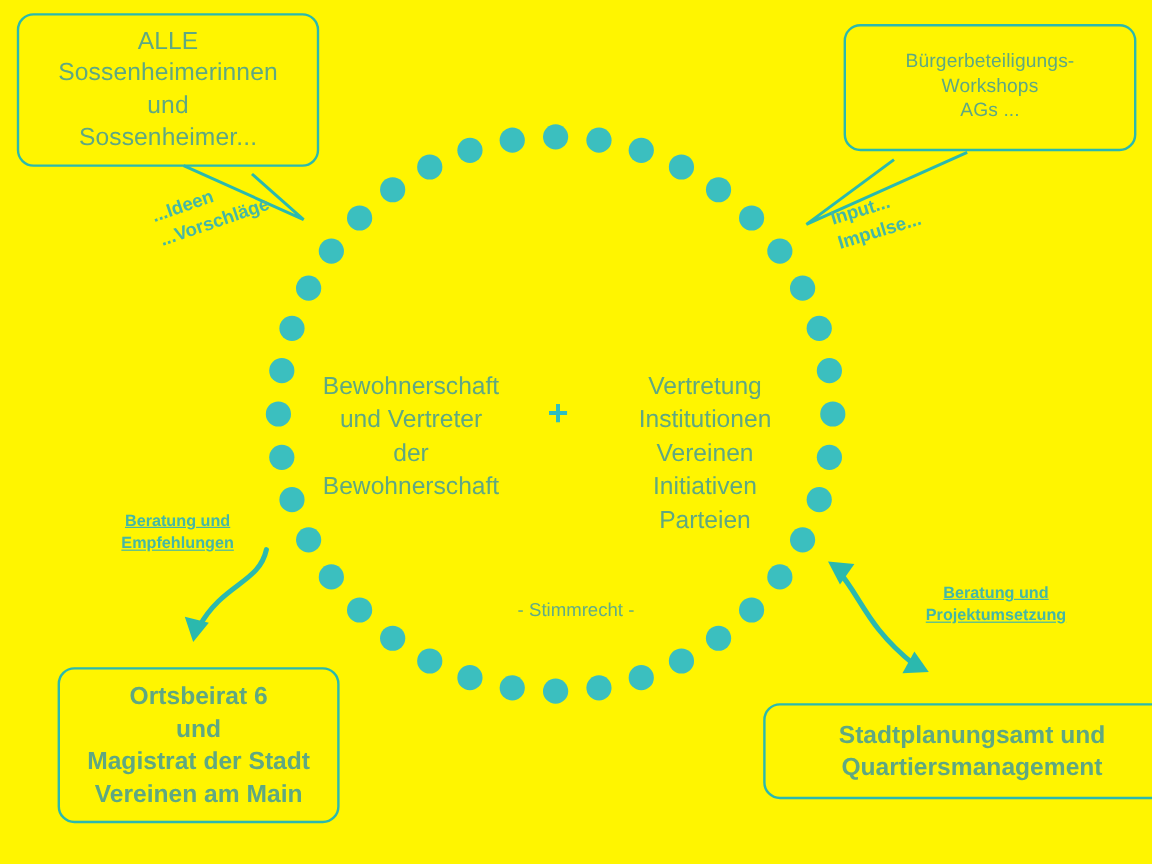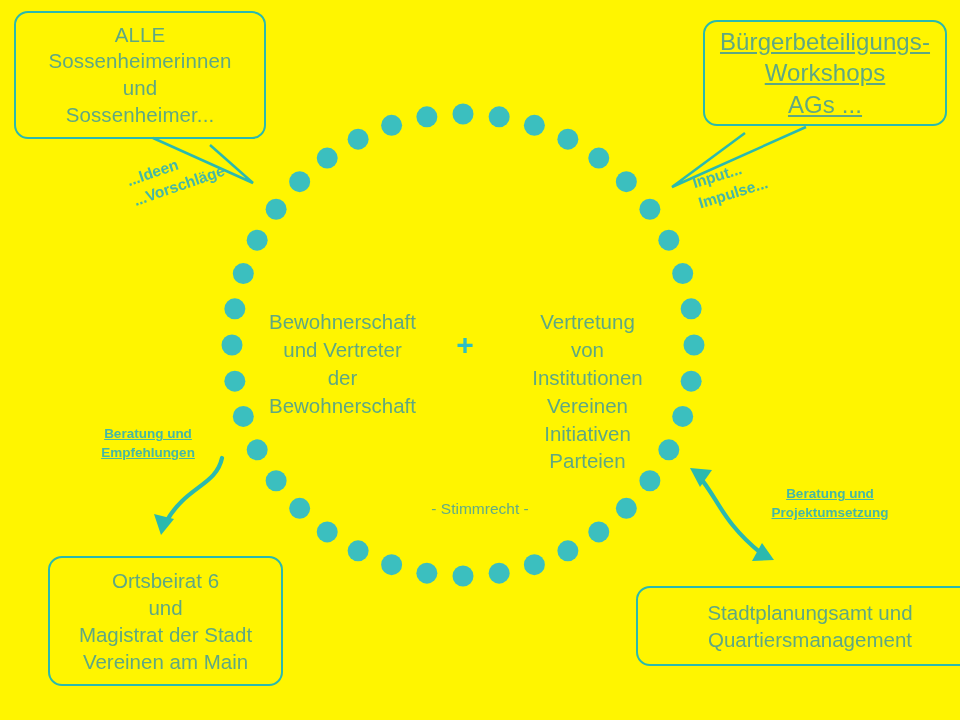--- a/index.html
+++ b/index.html
@@ -26,36 +26,37 @@
     line-height:1.30;
     letter-spacing:.1px;
     display:flex;
     flex-direction:column;
     align-items:center;
     justify-content:center;
   }
   .bubble .ln{display:block;white-space:nowrap;}
 
   #bubble-citizens{left:14px;top:11px;width:252px;height:128px;font-size:20.5px;}
-  #bubble-workshops{left:703px;top:20px;width:244px;height:106px;font-size:24px;text-decoration:underline;}
+  #bubble-workshops{left:703px;top:20px;width:244px;height:106px;font-size:16px;}
 
   
   .boxcard{
     position:absolute;
     border:2.5px solid #2BB9AE;
     border-radius:14px;
     box-sizing:border-box;
     color:#5FA882;
     text-align:center;
     line-height:1.32;
     display:flex;
     flex-direction:column;
     align-items:center;
     justify-content:center;
     font-size:20.5px;
+    font-weight:bold;
   }
   .boxcard .ln{display:block;white-space:nowrap;}
   #box-ortsbeirat{left:48px;top:556px;width:235px;height:130px;}
   #box-stadtplanung{left:636px;top:586px;width:348px;height:80px;}
 
   
   .annot{
     position:absolute;
     color:#45B7A5;
     font-weight:bold;
@@ -219,21 +220,20 @@
   <div id="center-cols">
     <div class="col">
       <span class="ln">Bewohnerschaft</span>
       <span class="ln">und Vertreter</span>
       <span class="ln">der</span>
       <span class="ln">Bewohnerschaft</span>
     </div>
     <div id="plus-sign">+</div>
     <div class="col">
       <span class="ln">Vertretung</span>
-      <span class="ln">von</span>
       <span class="ln">Institutionen</span>
       <span class="ln">Vereinen</span>
       <span class="ln">Initiativen</span>
       <span class="ln">Parteien</span>
     </div>
   </div>
 
   <div id="stimmrecht">- Stimmrecht -</div>
 
   <div class="boxcard" id="box-ortsbeirat">

